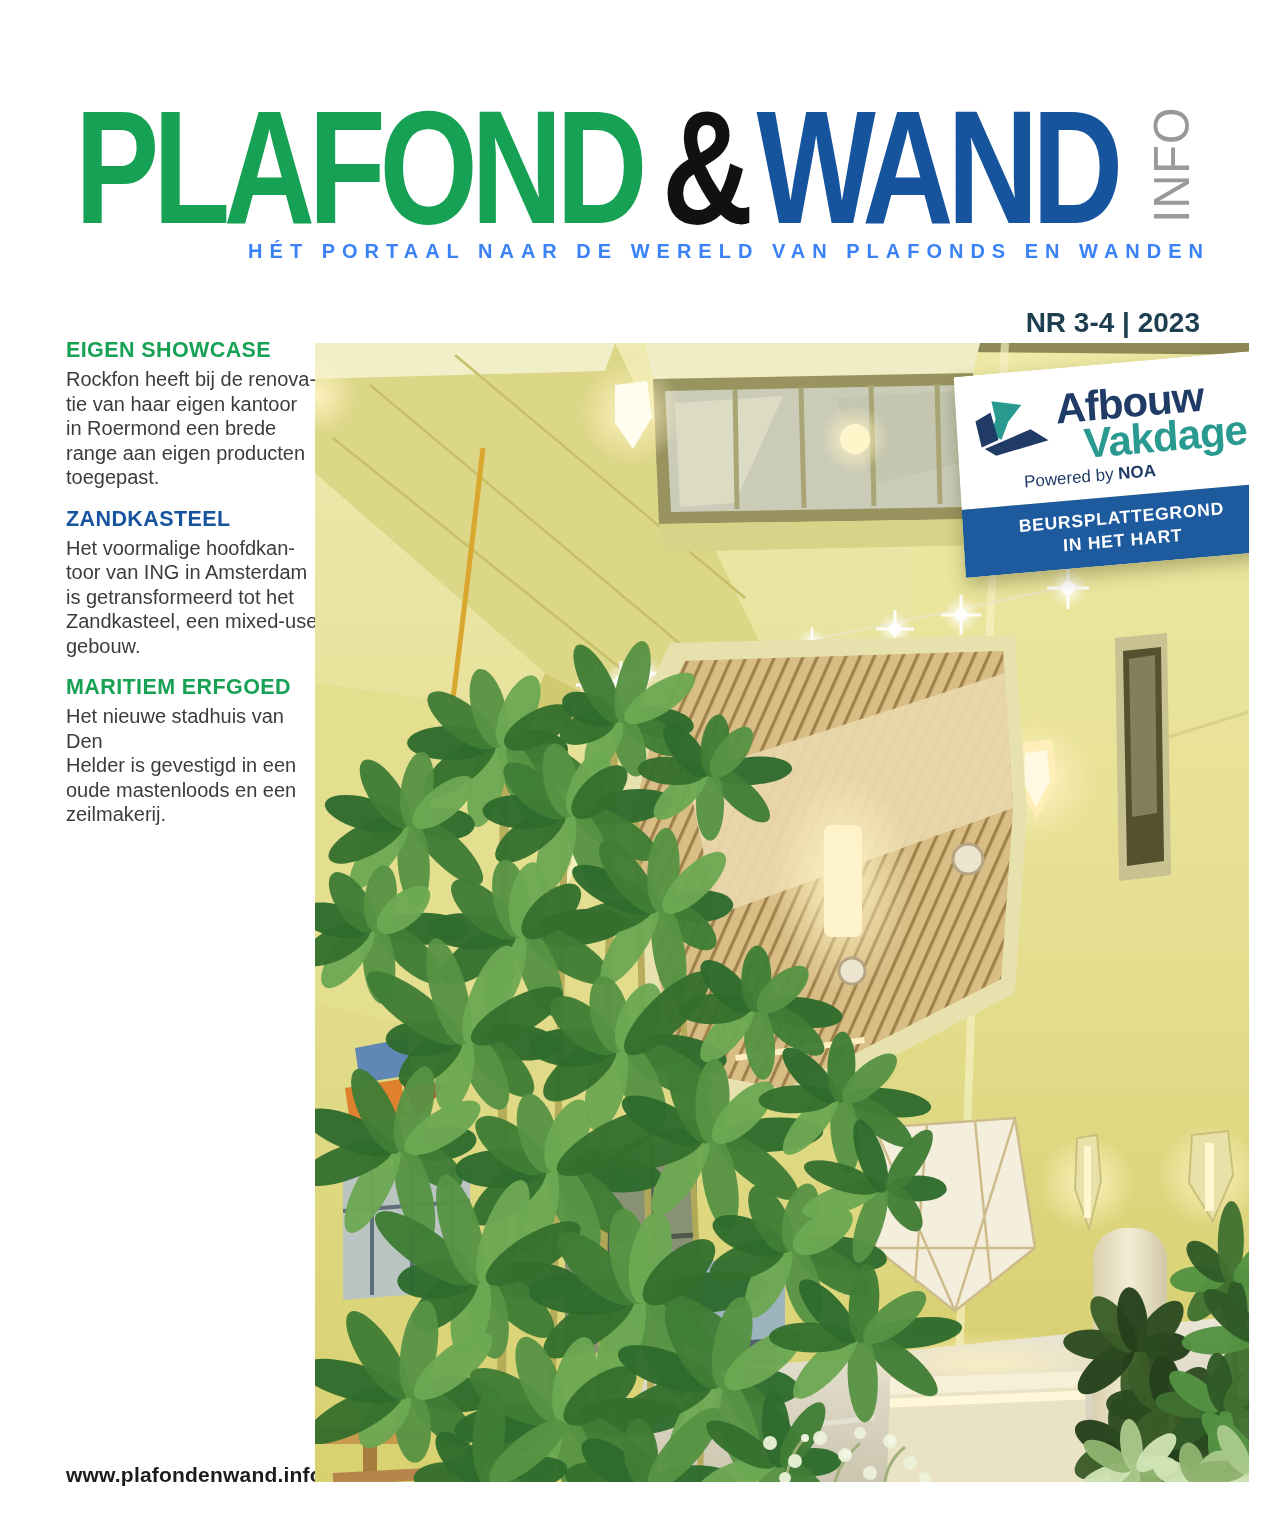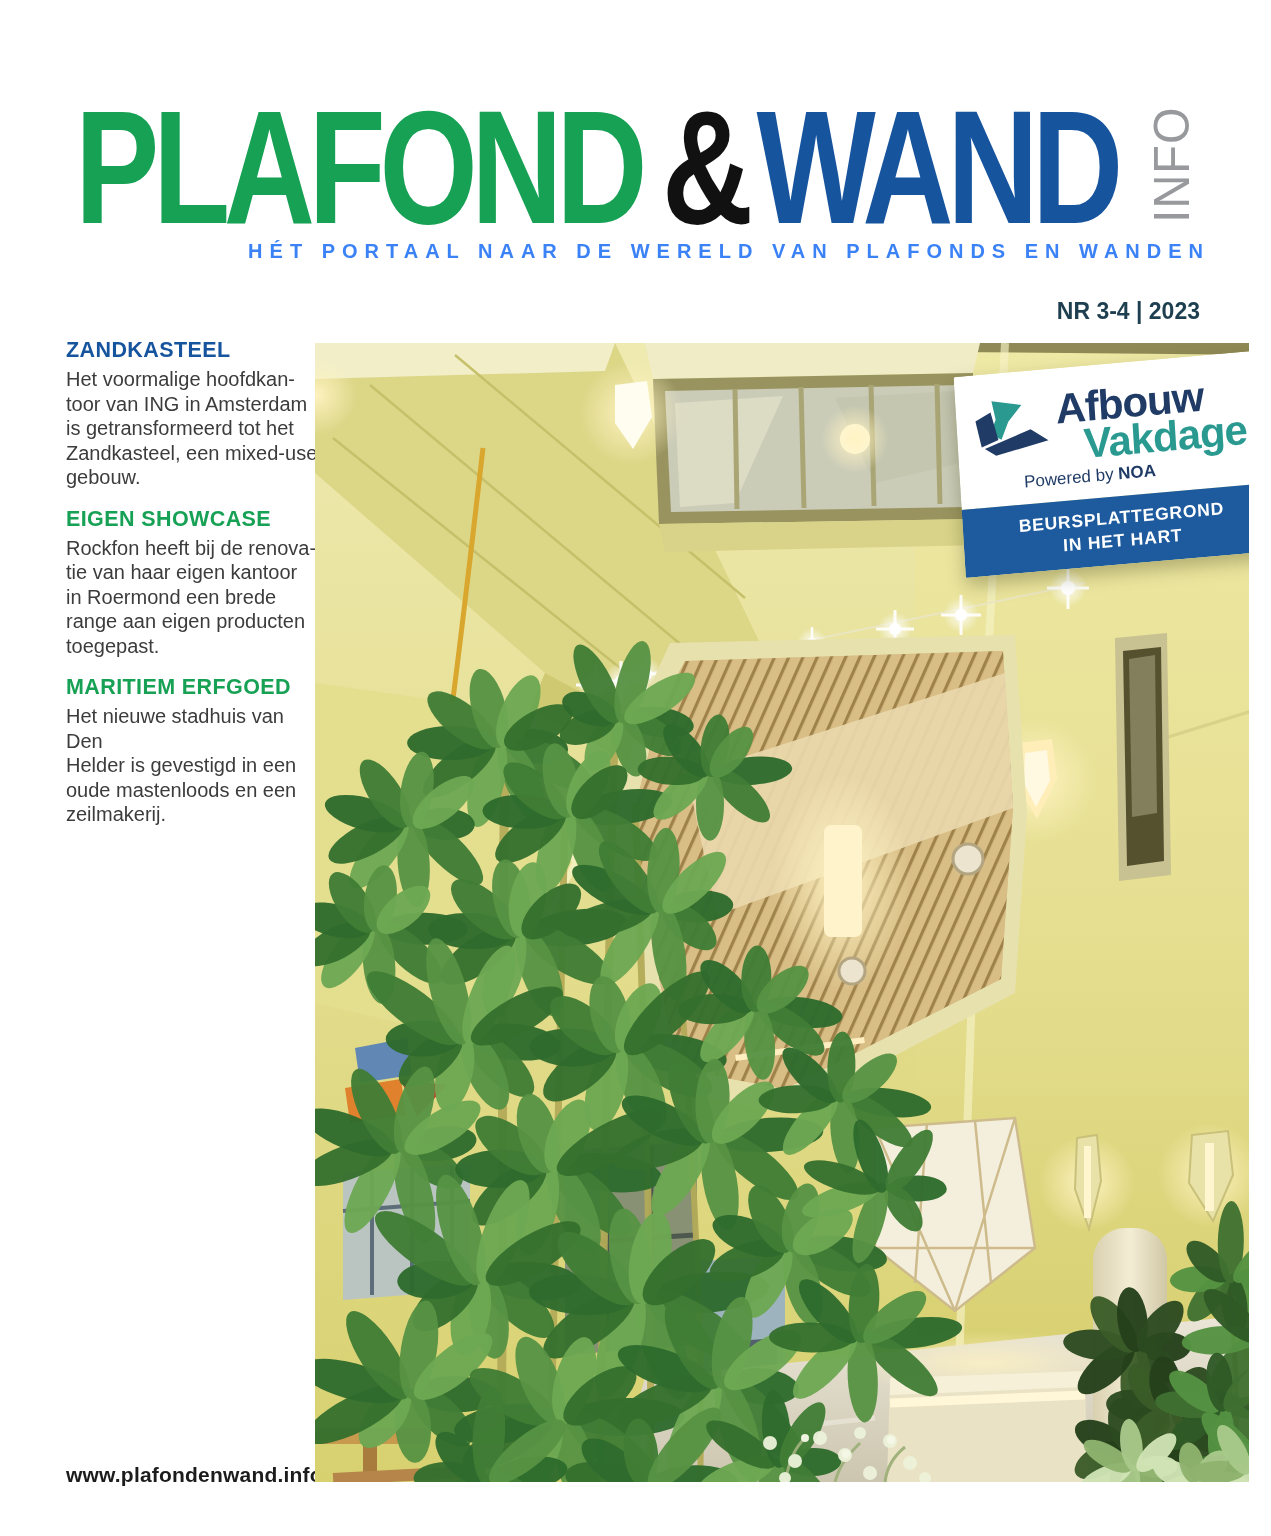--- a/index.html
+++ b/index.html
@@ -11,21 +11,21 @@
   .logo-text{position:absolute;left:0;bottom:0;font-size:158px;line-height:136px;font-weight:700;
              letter-spacing:-8px;white-space:nowrap;transform:scaleX(0.80) scaleY(1.02);
              transform-origin:0 100%;}
   .logo-amp{margin:0 12px 0 26px;}
   .logo-info-box{position:absolute;left:1035px;top:6px;width:125px;height:124px;
                  display:flex;align-items:center;justify-content:center;}
   .logo-info-box span{display:block;transform:rotate(-90deg) scaleY(1.05);font-size:47px;font-weight:400;
                       letter-spacing:1px;color:#97999C;}
   .tagline{position:absolute;right:39px;top:240px;font-size:20px;font-weight:700;
            letter-spacing:7px;color:#9DA0A3;white-space:nowrap;}
-  .issue{position:absolute;right:49px;top:298px;font-size:23px;font-weight:700;color:#1E3F50;}
+  .issue{position:absolute;right:49px;top:307px;font-size:28px;font-weight:700;color:#1E3F50;}
 
   
   .sidebar{position:absolute;left:66px;top:338px;width:256px;}
   .side-section{margin-bottom:17px;}
   .side-section h2{margin:0 0 5px 0;font-size:21.5px;line-height:24px;font-weight:700;letter-spacing:0.4px;}
   .side-section p{margin:0;font-size:20px;line-height:24.5px;color:#3C3C3C;white-space:pre-line;}
 
   
   .photo{position:absolute;left:315px;top:343px;width:956px;height:1139px;background:#e6e09a;z-index:1;}
   .photo svg{display:block;width:100%;height:100%;}
@@ -59,34 +59,34 @@
     </div>
     <div class="logo-info-box">
       <span style="color: rgb(151, 153, 156);">INFO</span>
     </div>
   </div>
   <div class="tagline" style="color: #3b82f6;">HÉT PORTAAL NAAR DE WERELD VAN PLAFONDS EN WANDEN</div>
   <div class="issue" style="color: rgb(30, 63, 80);">NR 3-4 | 2023</div>
 
   <div class="sidebar">
     <div class="side-section">
+      <h2 style="color: rgb(23, 161, 85);">EIGEN SHOWCASE</h2>
+      <p>Rockfon heeft bij de renova-
+tie van haar eigen kantoor
+in Roermond een brede
+range aan eigen producten
+toegepast.</p>
+    </div>
+    <div class="side-section">
       <h2 style="color: rgb(23, 84, 158);">ZANDKASTEEL</h2>
       <p>Het voormalige hoofdkan-
 toor van ING in Amsterdam
 is getransformeerd tot het
 Zandkasteel, een mixed-use
 gebouw.</p>
-    </div>
-    <div class="side-section">
-      <h2 style="color: rgb(23, 161, 85);">EIGEN SHOWCASE</h2>
-      <p>Rockfon heeft bij de renova-
-tie van haar eigen kantoor
-in Roermond een brede
-range aan eigen producten
-toegepast.</p>
     </div>
     <div class="side-section">
       <h2 style="color: rgb(23, 161, 85);">MARITIEM ERFGOED</h2>
       <p>Het nieuwe stadhuis van Den
 Helder is gevestigd in een
 oude mastenloods en een
 zeilmakerij.</p>
     </div>
   </div>
 

